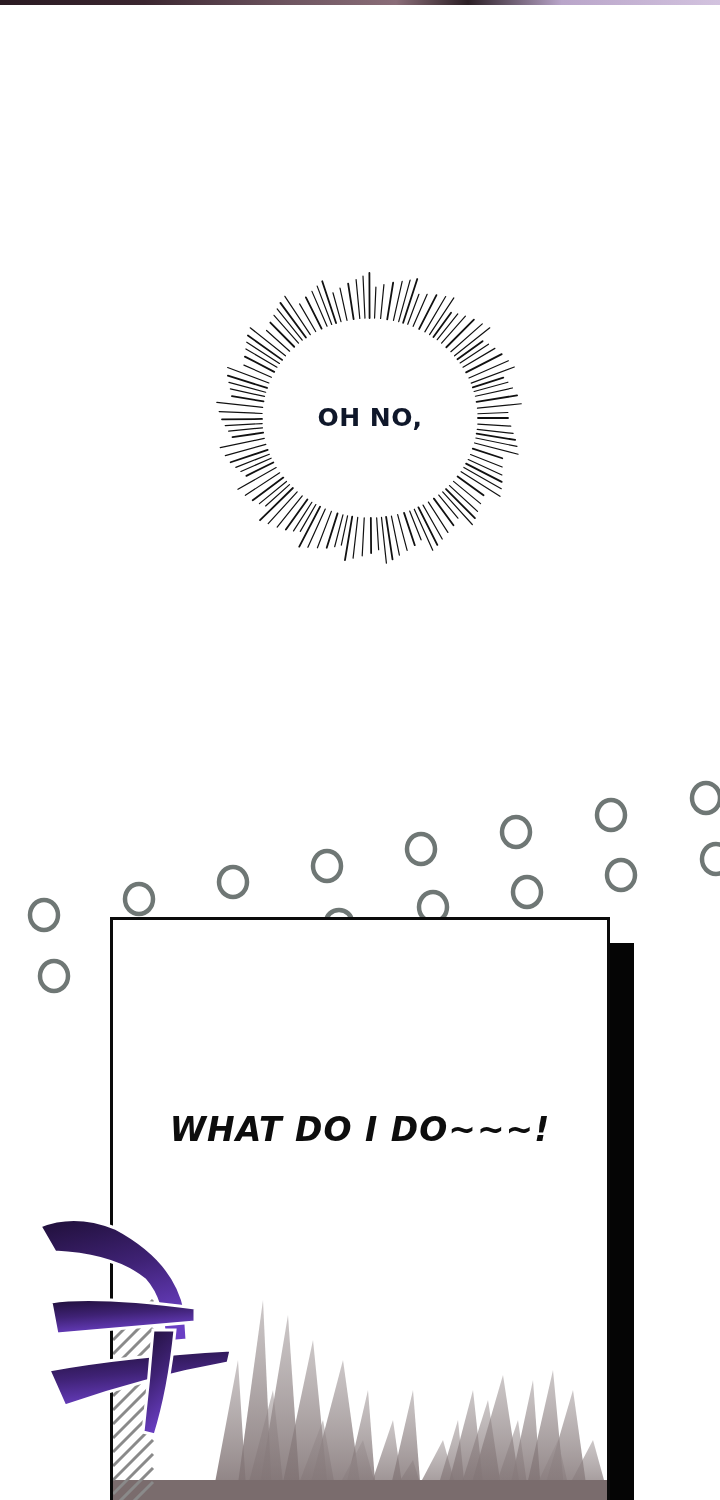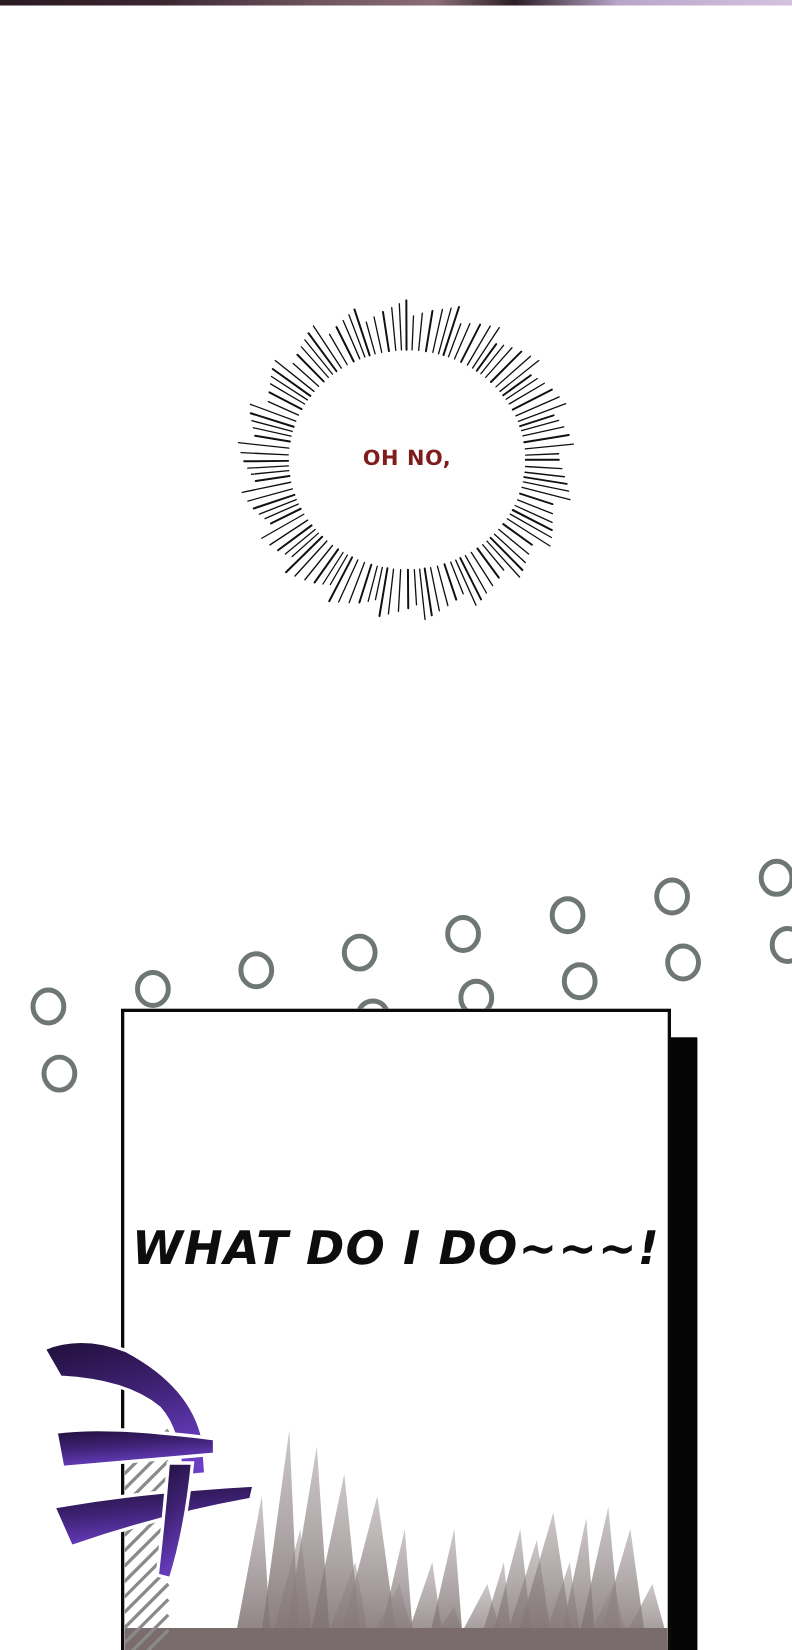--- a/index.html
+++ b/index.html
@@ -10,35 +10,35 @@
   .top-strip {
     position: absolute; left: 0; top: 0; width: 720px; height: 5px;
     background: linear-gradient(90deg, #2a1a22 0%, #3b2630 20%, #6e5560 40%, #8a6d78 55%, #2b1e24 65%, #b9a5c9 78%, #d3c3df 100%);
   }
   .burst {
     position: absolute; left: 215px; top: 272px; width: 310px; height: 292px;
   }
   .burst-text {
     position: absolute; left: 215px; top: 272px; width: 310px; height: 292px;
     display: flex; align-items: center; justify-content: center;
-    font-family: "DejaVu Sans", sans-serif; font-weight: bold; font-size: 19px;
-    color: #7f1d1d; letter-spacing: 0.5px; padding-bottom: 2px; box-sizing: border-box;
+    font-family: "DejaVu Sans", sans-serif; font-weight: bold; font-size: 25px;
+    color: #0f172a; letter-spacing: 0.5px; padding-bottom: 2px; box-sizing: border-box;
   }
   .bubbles { position: absolute; left: 0; top: 770px; width: 720px; height: 240px; }
   .panel-shadow {
     position: absolute; left: 609px; top: 943px; width: 25px; height: 557px; background: #050505;
   }
   .panel {
     position: absolute; left: 110px; top: 917px; width: 500px; height: 600px;
     background: #ffffff; border: 3px solid #0a0a0a; box-sizing: border-box; overflow: hidden;
   }
   .panel-text {
     position: absolute; left: 0; top: 190px; width: 100%; text-align: center;
     font-family: "DejaVu Sans", sans-serif; font-weight: bold; font-style: italic;
-    font-size: 42px; color: #0d0d0d; letter-spacing: 1px;
+    font-size: 33px; color: #0d0d0d; letter-spacing: 1px;
   }
   .speedlines { position: absolute; left: 0; top: 0; width: 500px; height: 600px; }
   .sfx { position: absolute; left: 35px; top: 1210px; width: 200px; height: 240px; }
 </style>
 </head>
 <body>
 
 <div class="top-strip"></div>
 
 <svg class="burst" viewBox="0 0 310 292" xmlns="http://www.w3.org/2000/svg">

